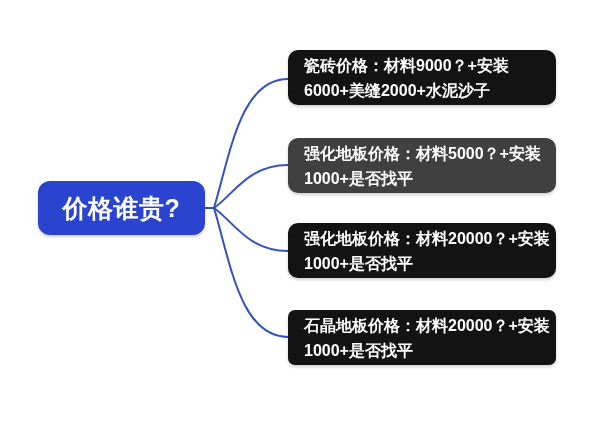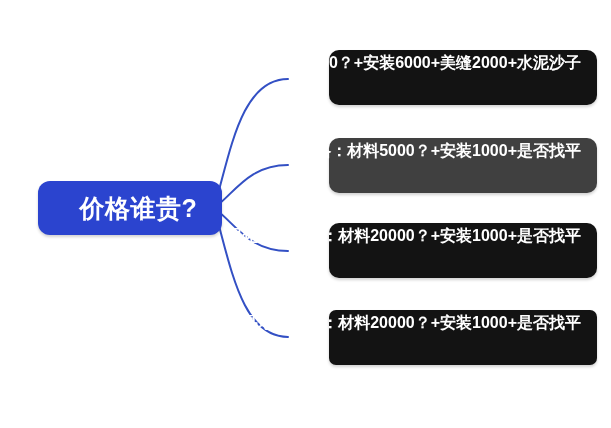--- a/index.html
+++ b/index.html
@@ -35,44 +35,42 @@
     top: 181px;
     width: 167px;
     height: 54px;
     background: #2b44cf;
     border-radius: 12px;
     display: flex;
     align-items: center;
     justify-content: center;
     box-shadow: 0 2px 3px rgba(0,0,0,0.18);
     cursor: pointer;
-    padding-left: 17px;
   }
   .root-node .label {
     color: #ffffff;
     font-size: 25px;
     font-weight: bold;
     letter-spacing: 0.5px;
     white-space: nowrap;
   }
   .branch-node {
     position: absolute;
     left: 288px;
     width: 268px;
     height: 55px;
     background: #131313;
     border-radius: 10px;
     display: flex;
-    flex-direction: row;
-    justify-content: flex-end;
+    flex-direction: column;
+    justify-content: center;
     padding: 0 16px;
     box-sizing: border-box;
     box-shadow: 0 2px 3px rgba(0,0,0,0.18);
     cursor: pointer;
-    margin-left: 41px;
   }
   .branch-node .line {
     color: #ffffff;
     font-size: 16px;
     font-weight: bold;
     line-height: 25px;
     white-space: nowrap;
   }
 </style>
 </head>

